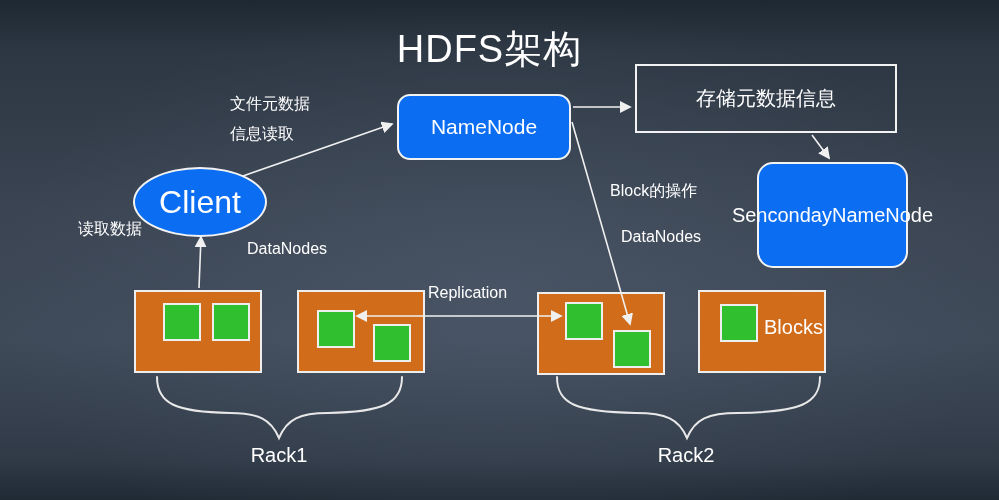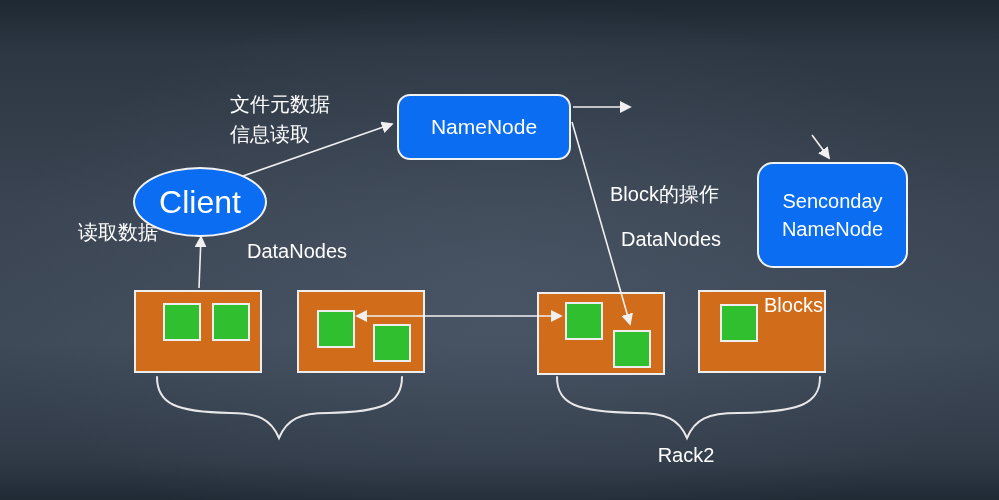--- a/index.html
+++ b/index.html
@@ -16,66 +16,71 @@
     font-size:38px; font-weight:500; letter-spacing:1px; color:var(--text-white,#fff);
   }
   .node {
     position:absolute; display:flex; align-items:center; justify-content:center;
     border:2px solid #f2f2f2; color:var(--text-white,#fff);
   }
   .node.blue { background:var(--node-blue,#0b6df2); }
   .namenode { left:397px; top:94px; width:174px; height:66px; border-radius:13px; font-size:21px; }
   .metabox  { left:635px; top:64px; width:262px; height:69px; background:transparent; font-size:20px; }
   .secondary{ left:757px; top:162px; width:151px; height:106px; border-radius:16px;
-              font-size:20px; flex-direction:column; line-height:1.4; text-align:center; }
+              font-size:20px; flex-direction:row; line-height:1.4; text-align:center; }
   .client   { left:133px; top:167px; width:134px; height:70px; border-radius:50%; font-size:32px; }
   .rack {
     position:absolute; width:128px; height:83px;
     background:var(--rack-orange,#d06c1a); border:2px solid #eee;
   }
   .rack-1 { left:134px; top:290px; }
   .rack-2 { left:297px; top:290px; }
   .rack-3 { left:537px; top:292px; }
   .rack-4 { left:698px; top:290px; }
   .block {
     position:absolute; width:38px; height:38px;
     background:var(--block-green,#2fbf2f); border:2px solid #eee;
   }
-  .lbl { position:absolute; font-size:20px; color:var(--text-white,#fff); white-space:pre-line; }
+  .lbl { position:absolute; font-size:16px; color:var(--text-white,#fff); white-space:pre-line; }
   .lbl-filemeta   { left:230px; top:89px;  line-height:30px; }
   .lbl-readdata   { left:78px;  top:219px; }
   .lbl-dn-left    { left:247px; top:240px; }
   .lbl-blockops   { left:610px; top:181px; }
   .lbl-dn-right   { left:621px; top:228px; }
   .lbl-replication{ left:428px; top:284px; }
-  .lbl-blocks     { position:absolute; left:64px; top:2px; font-size:20px; }
+  .lbl-blocks     { position:absolute; left:64px; top:24px; font-size:20px; }
   .lbl-rack { position:absolute; top:444px; width:120px; text-align:center; font-size:20px; }
   .lbl-rack1 { left:219px; }
   .lbl-rack2 { left:626px; }
   svg.overlay { position:absolute; left:0; top:0; z-index:6; pointer-events:none; }
   svg .wire  { stroke:#f0f0f0; stroke-width:1.6; fill:none; }
   svg .brace { stroke:#e8e8e8; stroke-width:2;   fill:none; stroke-linecap:round; }
 </style>
 </head>
 <body>
 
 <div class="stage">
 
+  <div class="title">HDFS架构</div>
 
   <div class="lbl lbl-filemeta">文件元数据
 信息读取</div>
   <div class="lbl lbl-readdata">读取数据</div>
   <div class="lbl lbl-dn-left">DataNodes</div>
   <div class="lbl lbl-blockops">Block的操作</div>
   <div class="lbl lbl-dn-right">DataNodes</div>
+  <div class="lbl lbl-replication">Replication</div>
 
   <div class="node blue namenode">
     <span>NameNode</span>
   </div>
 
+  <div class="node metabox">
+    <span>存储元数据信息</span>
+  </div>
 
   <div class="node blue secondary">
     <span>Senconday</span>
     <span>NameNode</span>
   </div>
 
   <div class="node blue client">
     <span>Client</span>
   </div>
 
@@ -90,20 +95,21 @@
 
   <div class="rack rack-3">
     <div class="block" style="left:26px; top:8px;"></div>
     <div class="block" style="left:74px; top:36px;"></div>
   </div>
   <div class="rack rack-4">
     <div class="block" style="left:20px; top:12px;"></div>
     <div class="lbl-blocks">Blocks</div>
   </div>
 
+  <div class="lbl-rack lbl-rack1">Rack1</div>
   <div class="lbl-rack lbl-rack2">Rack2</div>
 
   <svg class="overlay" width="999" height="500" viewBox="0 0 999 500">
     <defs>
       <marker id="arrow" viewBox="0 0 10 10" refX="8.5" refY="5" markerWidth="7.5" markerHeight="7.5" orient="auto-start-reverse">
         <path d="M0,0 L10,5 L0,10 z" fill="#f0f0f0"></path>
       </marker>
     </defs>
     <line class="wire" x1="243" y1="176" x2="392" y2="124" marker-end="url(#arrow)"></line>
     <line class="wire" x1="573" y1="107" x2="630" y2="107" marker-end="url(#arrow)"></line>

